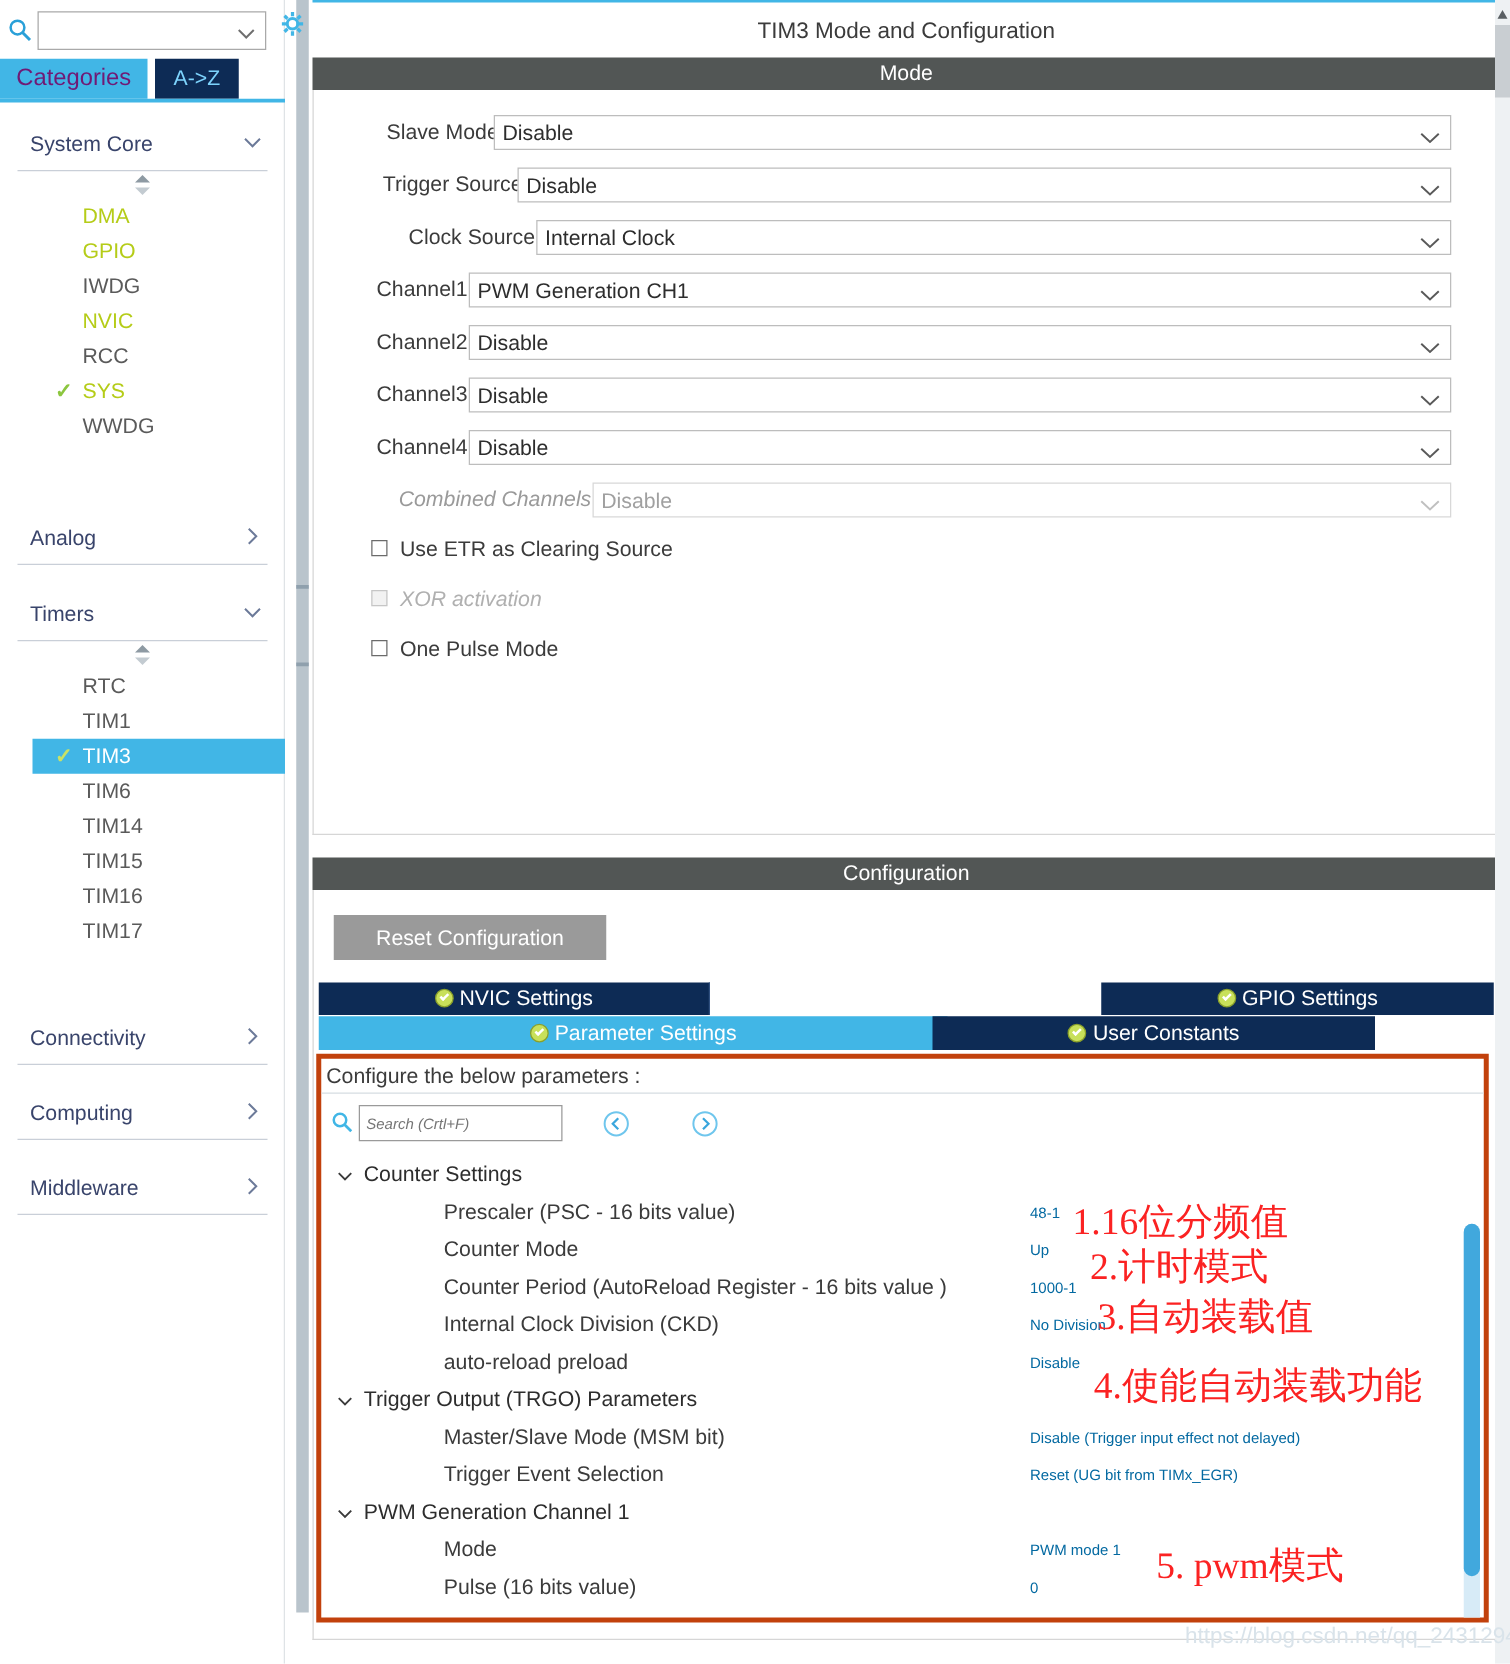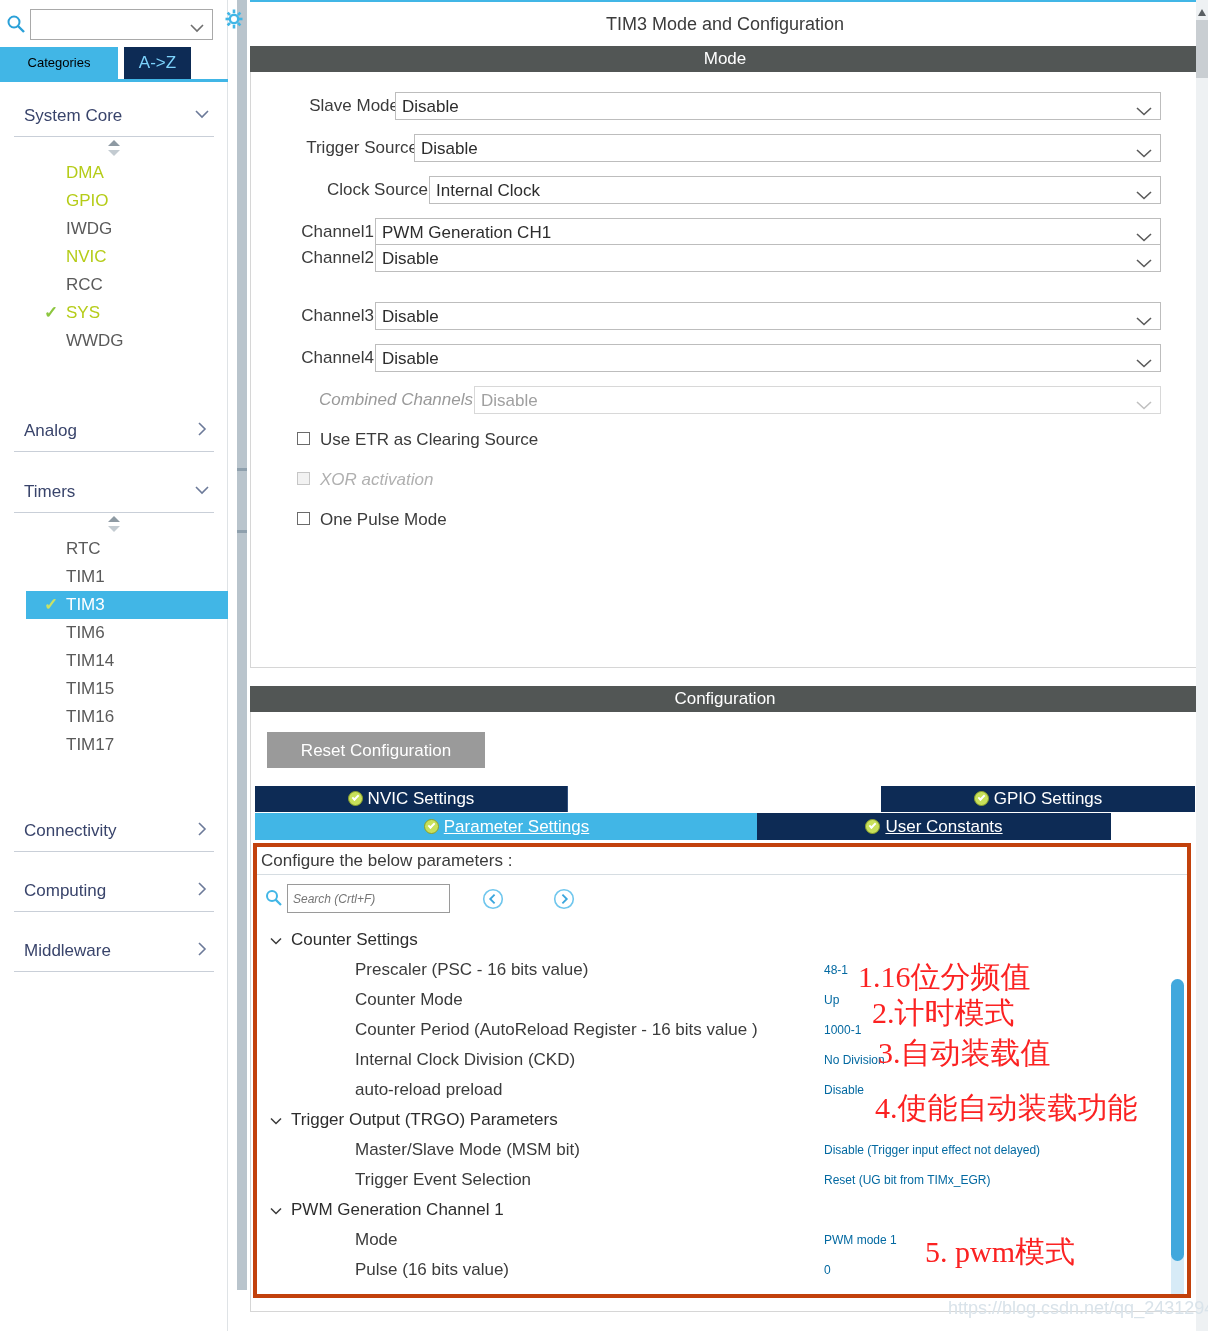--- a/index.html
+++ b/index.html
@@ -29,22 +29,22 @@
     border:1px solid #a9a9a9;background:#fff;box-sizing:border-box;
   }
   .combo-arrow{
     position:absolute;right:8px;top:9px;width:14px;height:10px;
   }
   .gear-ico{position:absolute;left:224px;top:8px;width:20px;height:22px;z-index:6;}
   
   .cat-tabs{position:absolute;left:0;top:47px;width:228px;height:32px;}
   .tab-cat{
     position:absolute;left:0;top:0;width:118px;height:32px;
-    background:#41b6e6;color:#000000;
-    font-size:13px;line-height:32px;text-align:center;
+    background:#41b6e6;color:#701a75;
+    font-size:19px;line-height:32px;text-align:center;
     box-sizing:border-box;
   }
   .tab-az{
     position:absolute;left:124px;top:0;width:67px;height:32px;
     background:#0d2b55;color:#7dd3fc;
     font-size:17px;line-height:32px;text-align:center;
   }
   .tab-underline{
     position:absolute;left:0;top:79px;width:228px;height:3px;background:#41b6e6;
   }
@@ -150,21 +150,21 @@
   .tabstrip2{position:absolute;left:4px;top:101px;width:940px;height:27px;}
   .ctab{
     position:absolute;top:0;height:100%;
     background:#0d2b55;color:#ffffff;font-size:17px;
     text-align:center;box-sizing:border-box;
     border-right:1px solid #30507f;
     white-space:nowrap;
   }
   .ctab.active{background:#41b6e6;}
   .ctab .inner{display:inline-block;line-height:26px;}
-  .ctab.t2 .inner{line-height:27px;text-decoration:underline;}
+  .ctab.t2 .inner{line-height:27px;}
   .okdot{
     display:inline-block;width:13px;height:13px;border-radius:50%;
     background:#c8e05a;border:1px solid #8aa02a;position:relative;top:2px;margin-right:5px;
   }
   .okdot:after{
     content:"";position:absolute;left:3px;top:3px;width:5px;height:2px;
     border-left:2px solid #ffffff;border-bottom:2px solid #ffffff;
     transform:rotate(-45deg);
   }
   .param-wrap{
@@ -413,21 +413,21 @@
     <div class="frow" style="left:0;top:146px;width:910px;">
       <span class="flabel" style="right:787px;">Channel1</span>
       <div class="fsel" style="left:124px;width:786px;">
         <span class="val">PWM Generation CH1</span>
         <span class="chev"><svg width="16" height="10" viewBox="0 0 16 10">
               <polyline points="1,2 8,8.5 15,2" fill="none" stroke="#5a5a5a" stroke-width="1.6"></polyline>
             </svg></span>
       </div>
     </div>
 
-    <div class="frow" style="left:0;top:172px;width:910px;">
+    <div class="frow" style="left:0;top:188px;width:910px;">
       <span class="flabel" style="right:787px;">Channel2</span>
       <div class="fsel" style="left:124px;width:786px;">
         <span class="val">Disable</span>
         <span class="chev"><svg width="16" height="10" viewBox="0 0 16 10">
               <polyline points="1,2 8,8.5 15,2" fill="none" stroke="#5a5a5a" stroke-width="1.6"></polyline>
             </svg></span>
       </div>
     </div>
 
     <div class="frow" style="left:0;top:230px;width:910px;">
@@ -486,21 +486,21 @@
       </div>
       <div class="ctab" style="left:626px;width:314px;border-right:none;">
         <span class="inner"><span class="okdot"></span><span>GPIO Settings</span></span>
       </div>
     </div>
 
     <div class="tabstrip2">
       <div class="ctab t2 active" style="left:0;width:503px;border-right:none;">
         <span class="inner"><span class="okdot"></span><span>Parameter Settings</span></span>
       </div>
-      <div class="ctab t2" style="left:502px;width:354px;border-right:none;">
+      <div class="ctab t2" style="left:491px;width:354px;border-right:none;">
         <span class="inner"><span class="okdot"></span><span>User Constants</span></span>
       </div>
     </div>
 
     <div class="param-wrap">
 
       <div class="conf-note">Configure the below parameters :</div>
 
       <div class="srow">
         <span class="s-mag">

